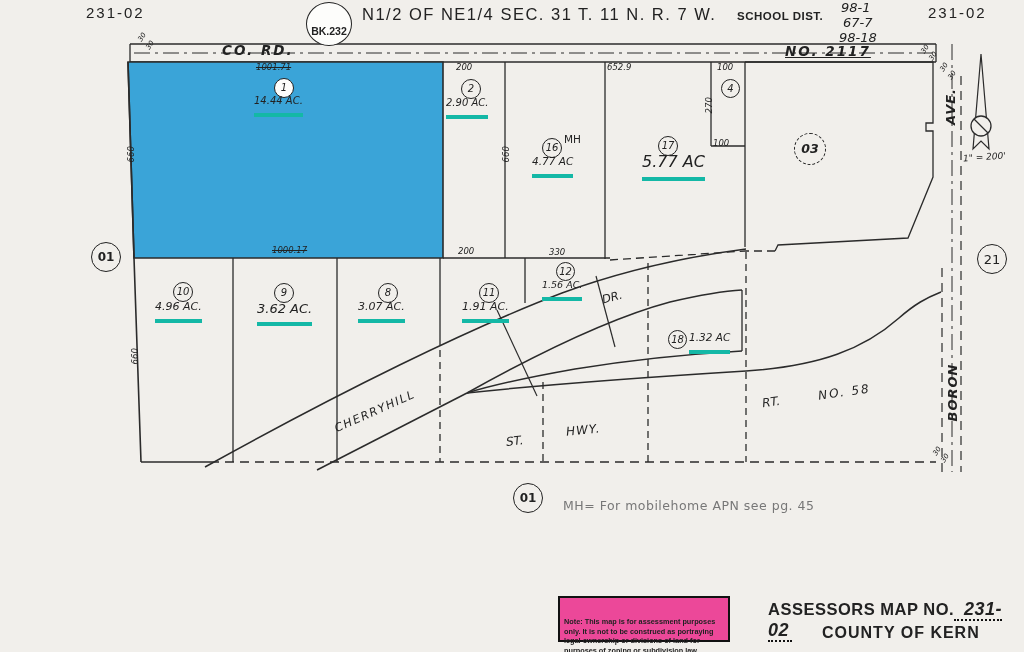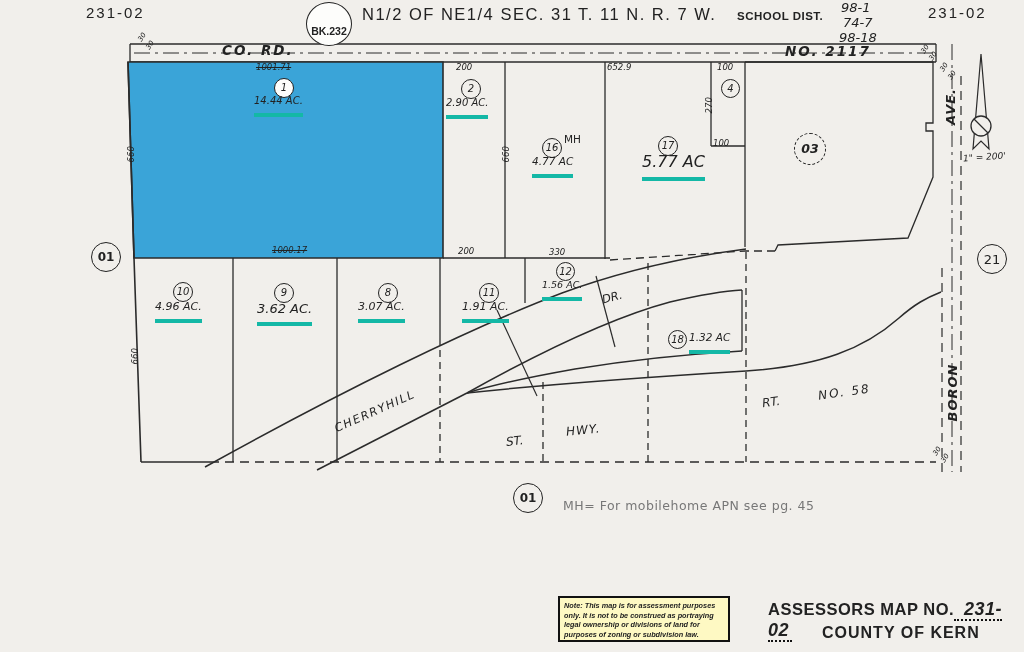--- a/index.html
+++ b/index.html
@@ -14,21 +14,21 @@
   .rot{transform:rotate(-90deg);transform-origin:center;}
   .tilt{transform-origin:center;}
   .circ{position:absolute;border:1.4px solid #222;border-radius:50%;display:flex;align-items:center;
         justify-content:center;font-style:italic;font-size:10px;line-height:1;background:transparent;}
   .circ.solid-bg{background:#fdfdfb;}
   .circ.dashed{border-style:dashed;}
   .acres{border-bottom:4px solid #14b8a6;padding-bottom:7px;}
   .hdr{font-family:"Liberation Sans","DejaVu Sans",sans-serif;font-style:normal;}
   .thirty{font-size:7px;font-style:italic;}
   .notebox{position:absolute;left:558px;top:596px;width:172px;height:46px;border:2px solid #111;
-           background:#fef9c3;box-sizing:border-box;padding:3px 4px;font-style:italic;}
+           background:#ec4899;box-sizing:border-box;padding:19px 4px;}
   .notebox div{font-size:7.3px;font-weight:bold;line-height:1.32;font-family:"Liberation Sans",sans-serif;}
   .assessor-line{position:absolute;left:768px;top:599px;font-family:"Liberation Sans",sans-serif;
                  font-weight:bold;font-size:16.5px;letter-spacing:0.5px;}
   .mapno{font-style:italic;font-size:18px;border-bottom:2.5px dotted #111;padding:0 3px 0 10px;}
   .county{position:absolute;left:822px;top:624px;font-family:"Liberation Sans",sans-serif;
           font-weight:bold;font-size:16px;letter-spacing:1px;}
 </style>
 </head>
 <body>
 
@@ -90,26 +90,26 @@
     </g>
   </svg>
 
   <div class="lbl hdr" style="left:86px;top:5px;font-size:15px;letter-spacing:2px;">231-02</div>
   <div class="circ solid-bg" style="left:306px;top:2px;width:44px;height:42px;">
     <span class="hdr bold" style="font-size:10.5px;margin-top:14px;">BK.232</span>
   </div>
   <div class="lbl hdr" style="left:362px;top:6px;font-size:16.5px;letter-spacing:1.5px;">N1/2 OF NE1/4 SEC. 31 T. 11 N. R. 7 W.</div>
   <div class="lbl hdr bold" style="left:737px;top:11px;font-size:11.5px;letter-spacing:0.5px;">SCHOOL DIST.</div>
   <div class="lbl" style="left:841px;top:1px;font-size:13px;">98-1</div>
-  <div class="lbl" style="left:843px;top:16px;font-size:13px;">74-7</div>
+  <div class="lbl" style="left:843px;top:16px;font-size:13px;">67-7</div>
   <div class="lbl" style="left:839px;top:31px;font-size:13px;">98-18</div>
   <div class="lbl hdr" style="left:928px;top:5px;font-size:15px;letter-spacing:2px;">231-02</div>
 
   <div class="lbl bold" style="left:222px;top:44px;font-size:13.5px;letter-spacing:2px;">CO. RD.</div>
-  <div class="lbl bold" style="left:785px;top:45px;font-size:13.5px;letter-spacing:2px;">NO. 2117</div>
+  <div class="lbl bold" style="left:785px;top:45px;font-size:13.5px;letter-spacing:2px;text-decoration:underline;">NO. 2117</div>
   <div class="lbl bold rot" style="left:930px;top:100px;width:40px;text-align:center;font-size:13px;letter-spacing:1px;">AVE.</div>
   <div class="lbl bold rot" style="left:922px;top:386px;width:60px;text-align:center;font-size:13px;letter-spacing:1px;">BORON</div>
   <div class="lbl tilt" style="left:325px;top:406px;width:100px;text-align:center;font-size:11.5px;letter-spacing:1.5px;transform:rotate(-24deg);">CHERRYHILL</div>
   <div class="lbl tilt" style="left:602px;top:292px;font-size:11.5px;transform:rotate(-15deg);">DR.</div>
   <div class="lbl tilt" style="left:506px;top:435px;font-size:12px;transform:rotate(-6deg);">ST.</div>
   <div class="lbl tilt" style="left:566px;top:424px;font-size:12px;letter-spacing:1px;transform:rotate(-6deg);">HWY.</div>
   <div class="lbl tilt" style="left:762px;top:396px;font-size:12px;transform:rotate(-8deg);">RT.</div>
   <div class="lbl tilt" style="left:818px;top:386px;font-size:12px;letter-spacing:2px;transform:rotate(-8deg);">NO. 58</div>
   <div class="lbl" style="left:963px;top:153px;font-size:9px;transform:rotate(-4deg);">1" = 200'</div>
 

